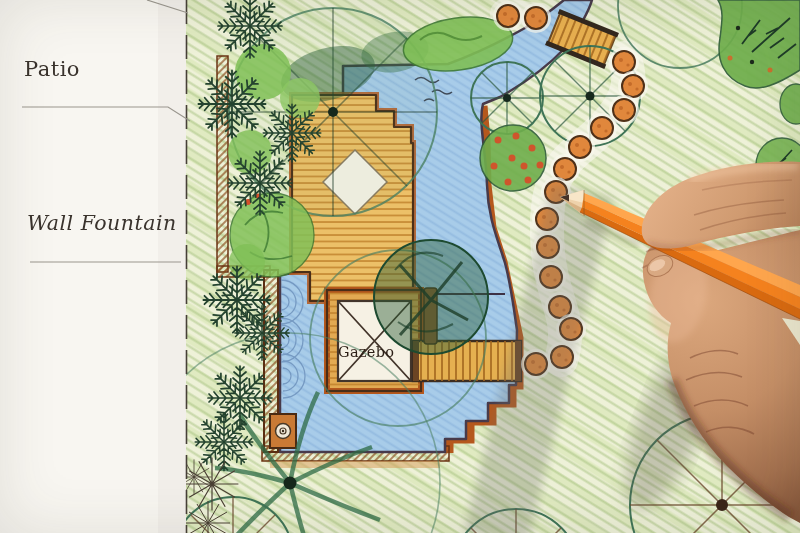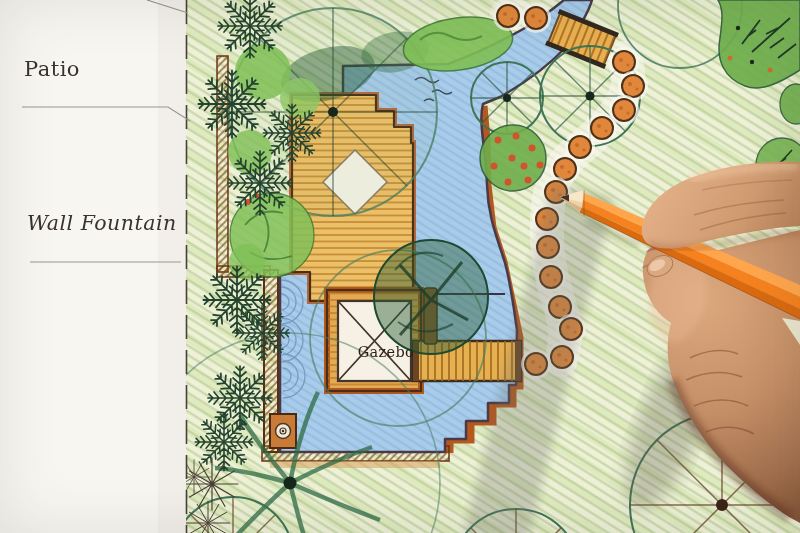--- a/index.html
+++ b/index.html
@@ -2,21 +2,21 @@
 <html><head>
 <meta charset="utf-8">
 <style>
   html,body{margin:0;padding:0;background:#222;}
   #photo{position:relative;width:800px;height:533px;overflow:hidden;background:#f8f6f1;
          font-family:"DejaVu Serif", serif;}
   #photo svg{position:absolute;left:0;top:0;}
   .label{position:absolute;color:#3a332d;letter-spacing:.5px;white-space:nowrap;}
   #patio-label{left:24px;top:57px;font-size:21px;}
   #wallfountain-label{left:27px;top:211px;font-size:20.5px;font-style:italic;}
-  #gazebo-label{left:338px;top:344px;width:76px;text-align:right;font-size:14.5px;
+  #gazebo-label{left:338px;top:344px;width:76px;text-align:left;font-size:14.5px;
                 color:#2c1f16;letter-spacing:.3px;}
   .vignette{position:absolute;inset:0;pointer-events:none;
             box-shadow:inset 0 0 60px rgba(60,55,45,.12);}
 </style>
 </head>
 <body>
 
 <div id="photo">
 <svg width="800" height="533" viewBox="0 0 800 533">
 <defs>

